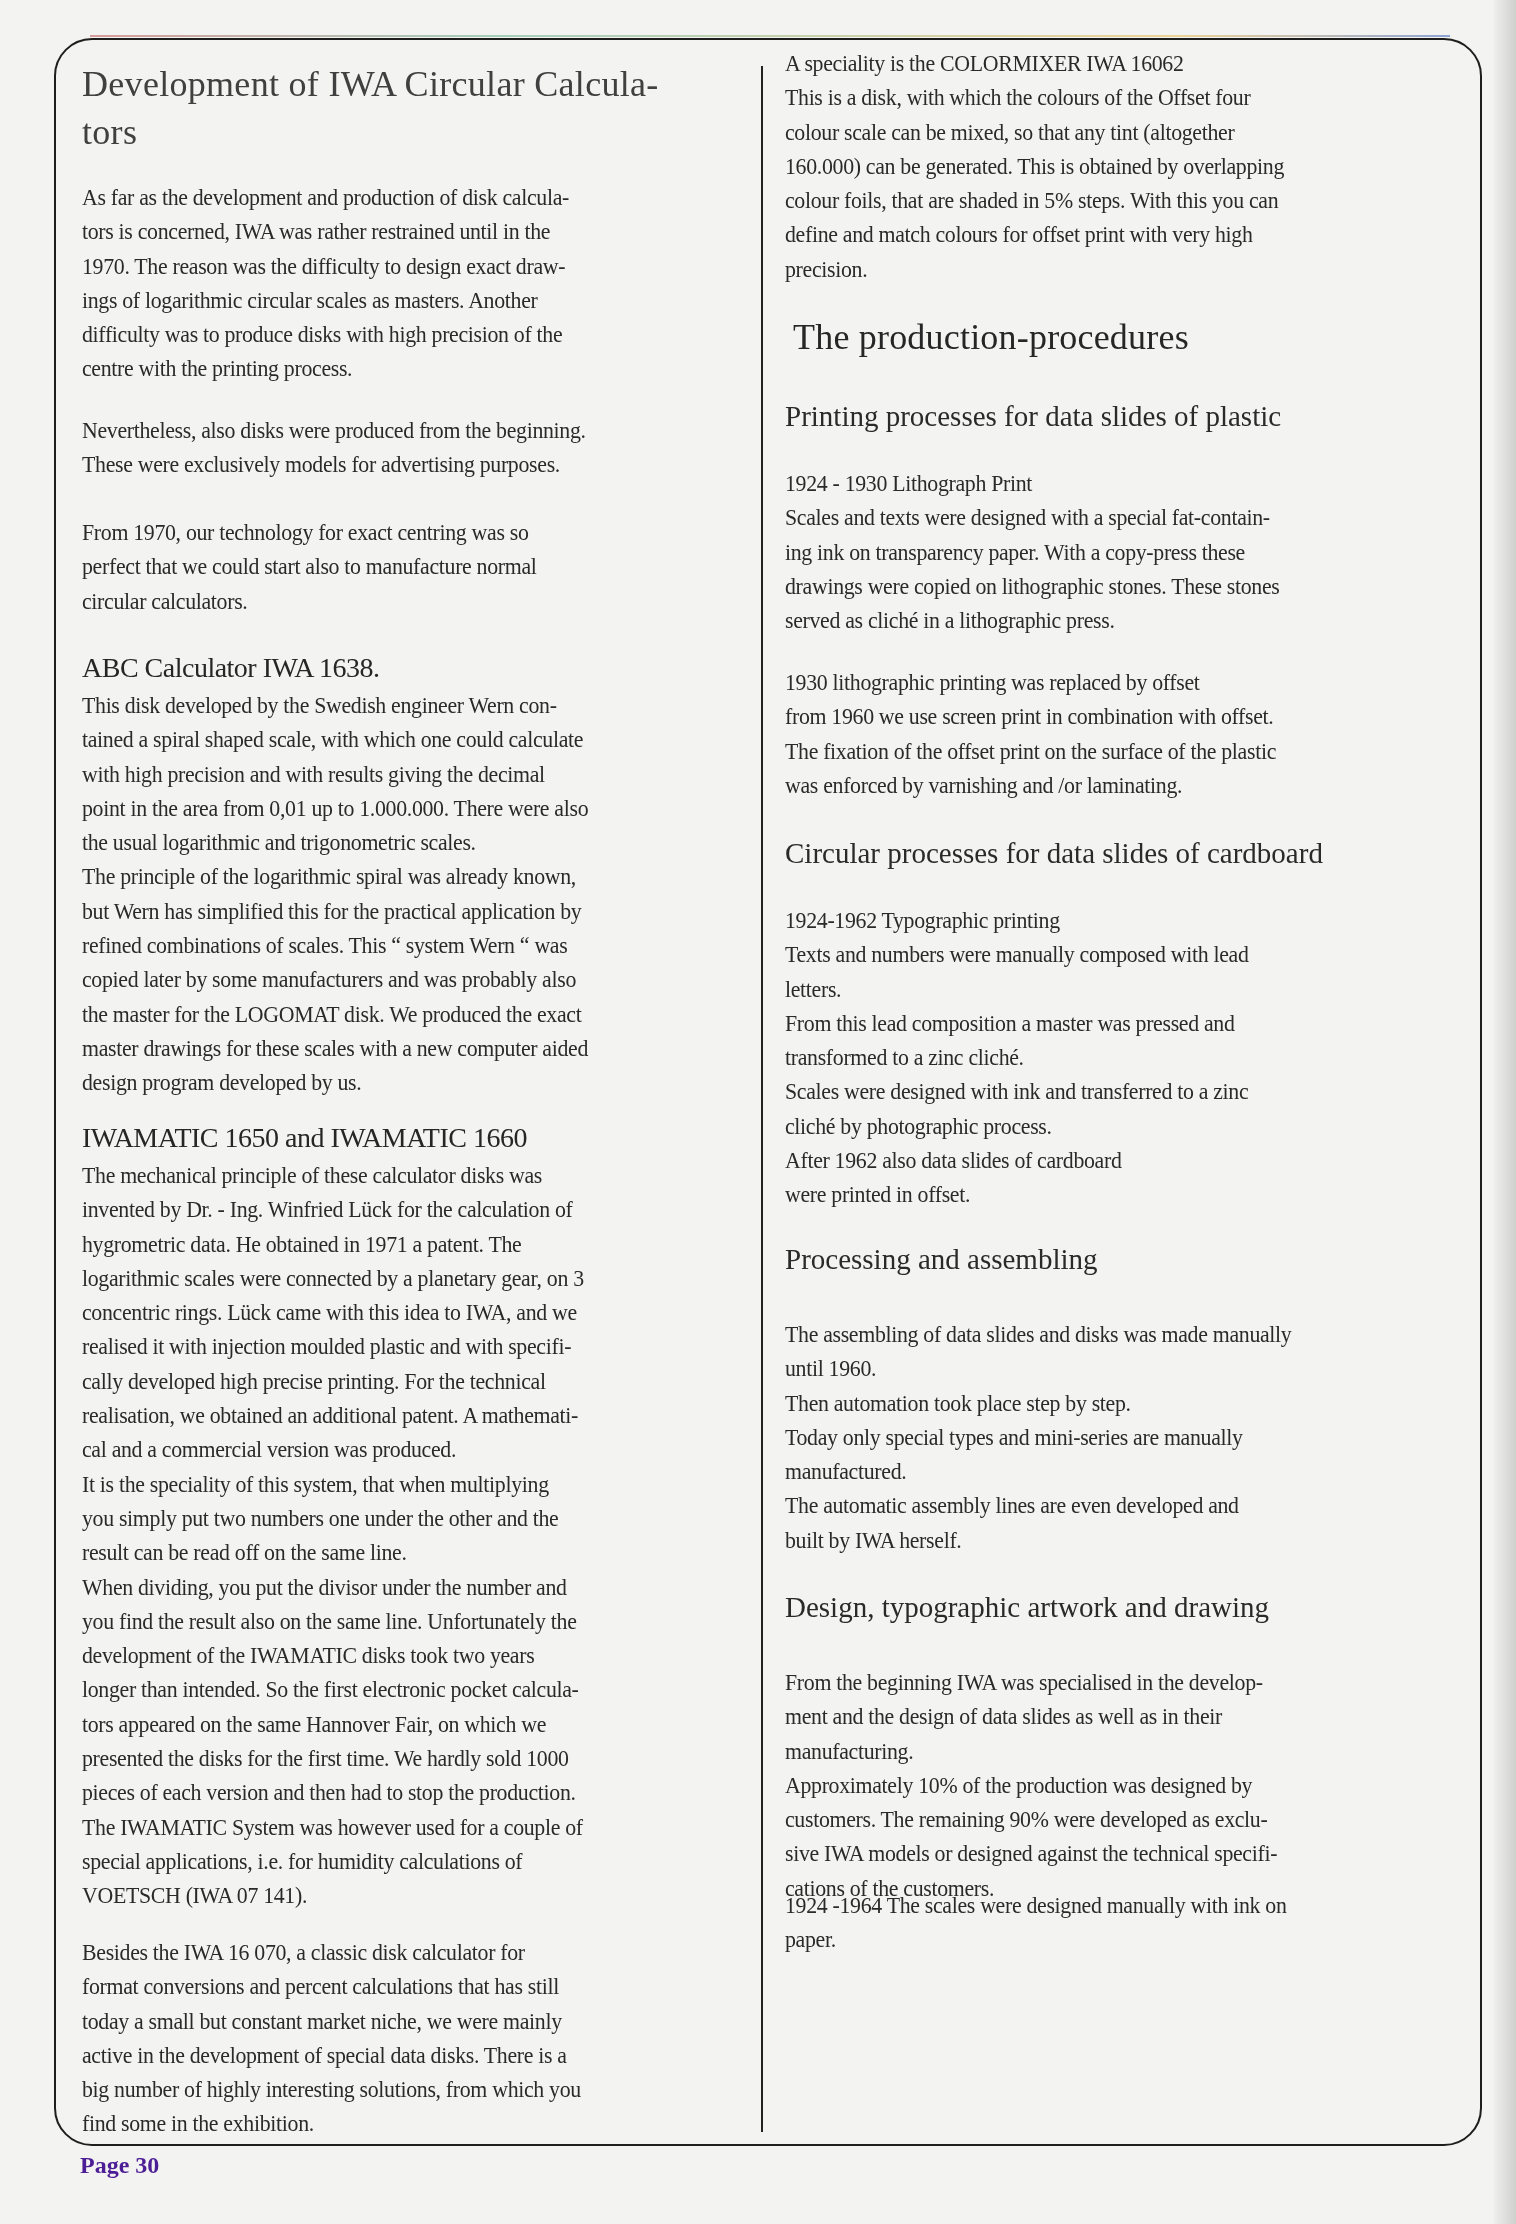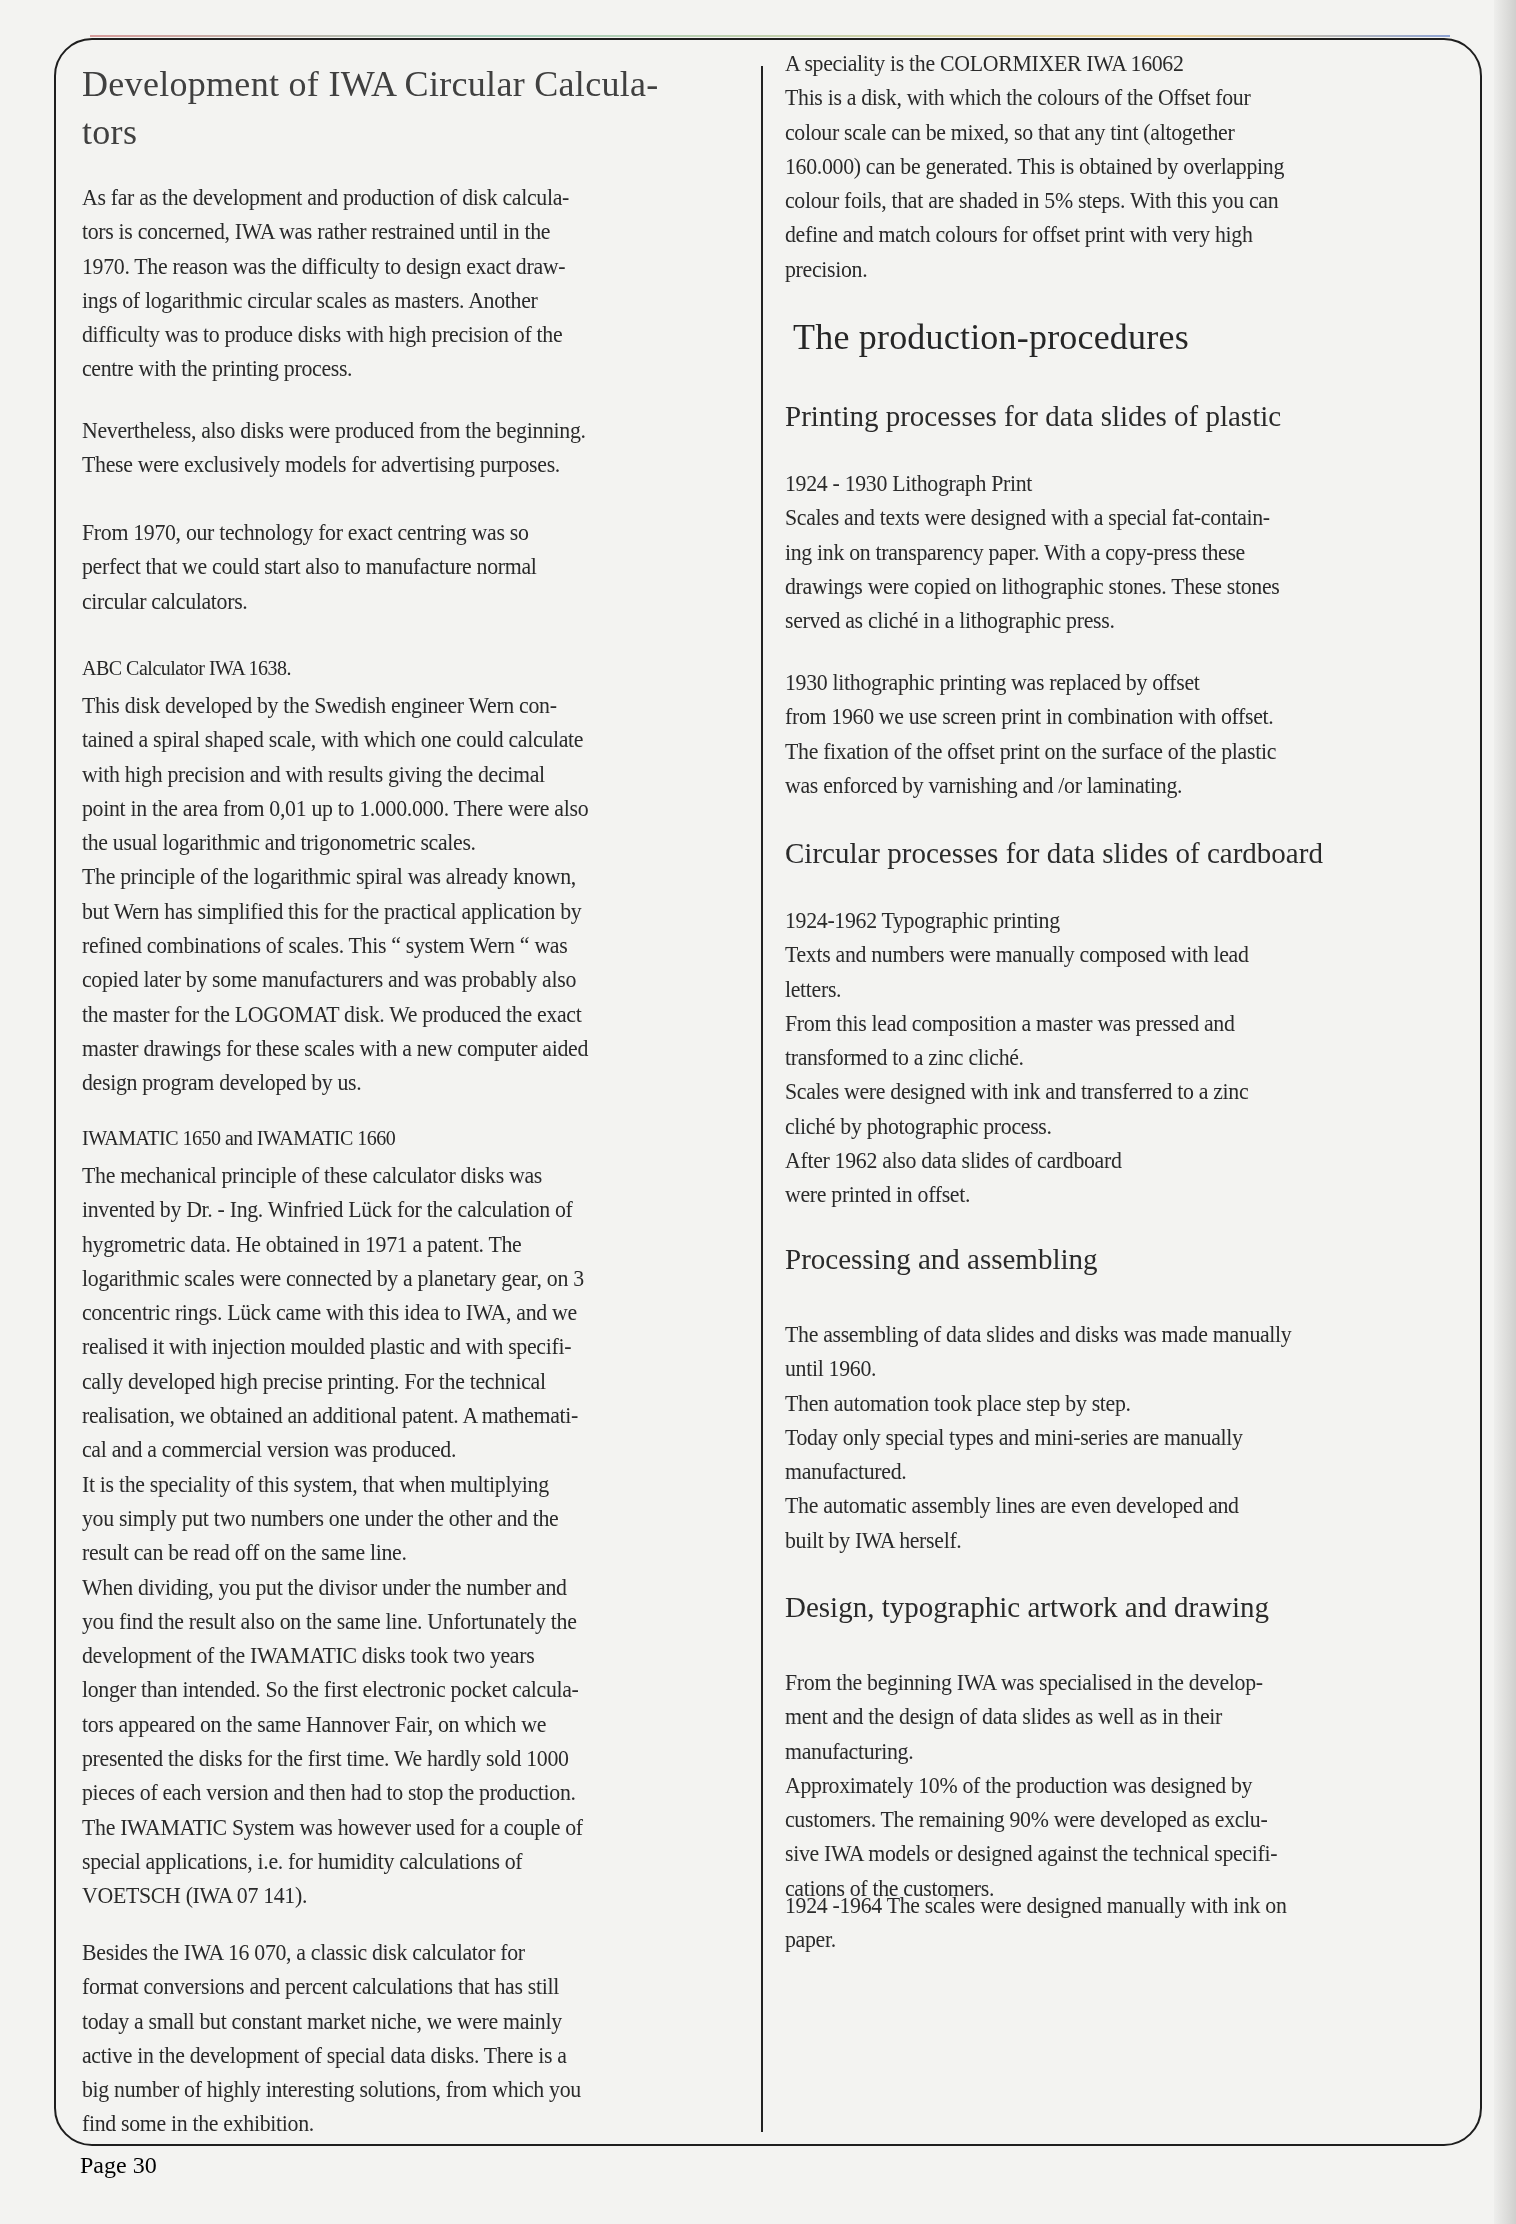--- a/index.html
+++ b/index.html
@@ -34,32 +34,32 @@
     white-space:pre-line; margin:0;
     transform-origin:left top;
   }
   .h-main {
     position:absolute; left:0; right:0; margin:0;
     font-size:36px; line-height:48px; font-weight:normal; letter-spacing:0.3px;
     white-space:pre-line; color:#404040;
   }
   .h-sub {
     position:absolute; left:0; right:0; margin:0;
-    font-size:20px; line-height:40px; font-weight:normal; letter-spacing:-0.5px; color:#262626;
+    font-size:28px; line-height:40px; font-weight:normal; letter-spacing:-0.5px; color:#262626;
   }
   .h-sec {
     position:absolute; left:0; right:0; margin:0;
     font-size:29px; line-height:38px; font-weight:normal; letter-spacing:0px; color:#2a2a2a;
   }
   .h-big {
     position:absolute; left:8px; right:0; margin:0;
     font-size:36px; line-height:46px; font-weight:normal; letter-spacing:0.2px; color:#262626;
   }
   .page-num {
-    position:absolute; left:80px; top:2150px; font-size:24px; line-height:30px; color:#000000;
+    position:absolute; left:80px; top:2150px; font-size:24px; line-height:30px; color:#4c1d95;font-weight:bold;
   }
 </style>
 </head>
 <body>
 
 <div class="scan-edge"></div>
 <div class="frame-top-tint"></div>
 <div class="frame"></div>
 <div class="divider"></div>
 

